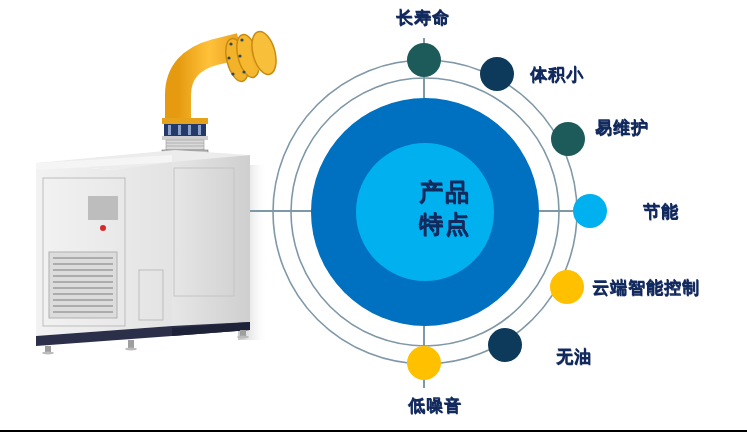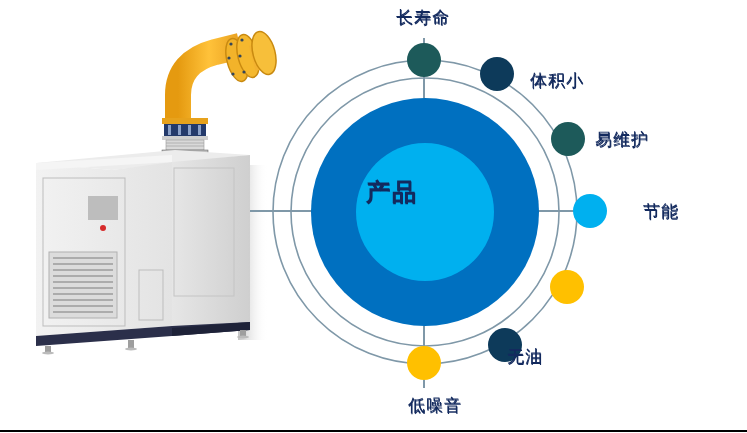--- a/index.html
+++ b/index.html
@@ -1,22 +1,22 @@
 <!DOCTYPE html>
 <html><head>
 <meta charset="utf-8">
 <style>
   html, body { margin: 0; padding: 0; background: #ffffff; }
   body { width: 747px; height: 433px; position: relative; overflow: hidden;
          font-family: "DejaVu Sans", "Liberation Sans", sans-serif; }
   .stage { position: absolute; left: 0; top: 0; width: 747px; height: 433px; }
-  .label { position: absolute; font-weight: normal; font-size: 17px; color: #132a5e;
+  .label { position: absolute; font-weight: bold; font-size: 17px; color: #132a5e;
            white-space: nowrap; letter-spacing: 1px;
            text-shadow: 0.5px 0.5px 0 #132a5e; }
-  .center-label { position: absolute; left: 366px; top: 176px; width: 120px; text-align: left;
+  .center-label { position: absolute; left: 385px; top: 176px; width: 120px; text-align: center;
                   font-weight: bold; font-size: 24px; line-height: 32px; color: #132a5e;
                   letter-spacing: 2px; text-shadow: 0.6px 0.6px 0 #132a5e; }
   .bottom-rule { position: absolute; left: 0; top: 430px; width: 747px; height: 2px; background: #000; }
   .machine { position: absolute; left: 0; top: 0; width: 300px; height: 380px; }
 </style>
 </head>
 <body>
 
 <div class="stage">
 
@@ -130,23 +130,25 @@
     <circle cx="497" cy="74" r="17" fill="#0d3a5a"></circle>
     <circle cx="568" cy="139" r="17" fill="#1d5a5a"></circle>
     <circle cx="590" cy="211" r="17" fill="#00b0ef"></circle>
     <circle cx="567" cy="287" r="17" fill="#ffc000"></circle>
     <circle cx="505" cy="345" r="17" fill="#0d3a5a"></circle>
     <circle cx="424" cy="363" r="17" fill="#ffc000"></circle>
   </svg>
 
   <div class="center-label">
     <div>产品</div>
+    <div>特点</div>
   </div>
 
   <div class="label" style="left:396px;top:6px;">长寿命</div>
-  <div class="label" style="left:530px;top:69px;">体积小</div>
-  <div class="label" style="left:595px;top:128px;">易维护</div>
+  <div class="label" style="left:530px;top:63px;">体积小</div>
+  <div class="label" style="left:595px;top:116px;">易维护</div>
   <div class="label" style="left:643px;top:200px;">节能</div>
-  <div class="label" style="left:507px;top:345px;">无油</div>
+  <div class="label" style="left:592px;top:276px;">云端智能控制</div>
+  <div class="label" style="left:556px;top:345px;">无油</div>
   <div class="label" style="left:408px;top:394px;">低噪音</div>
 
   <div class="bottom-rule"></div>
 </div>
 
 </body></html>

